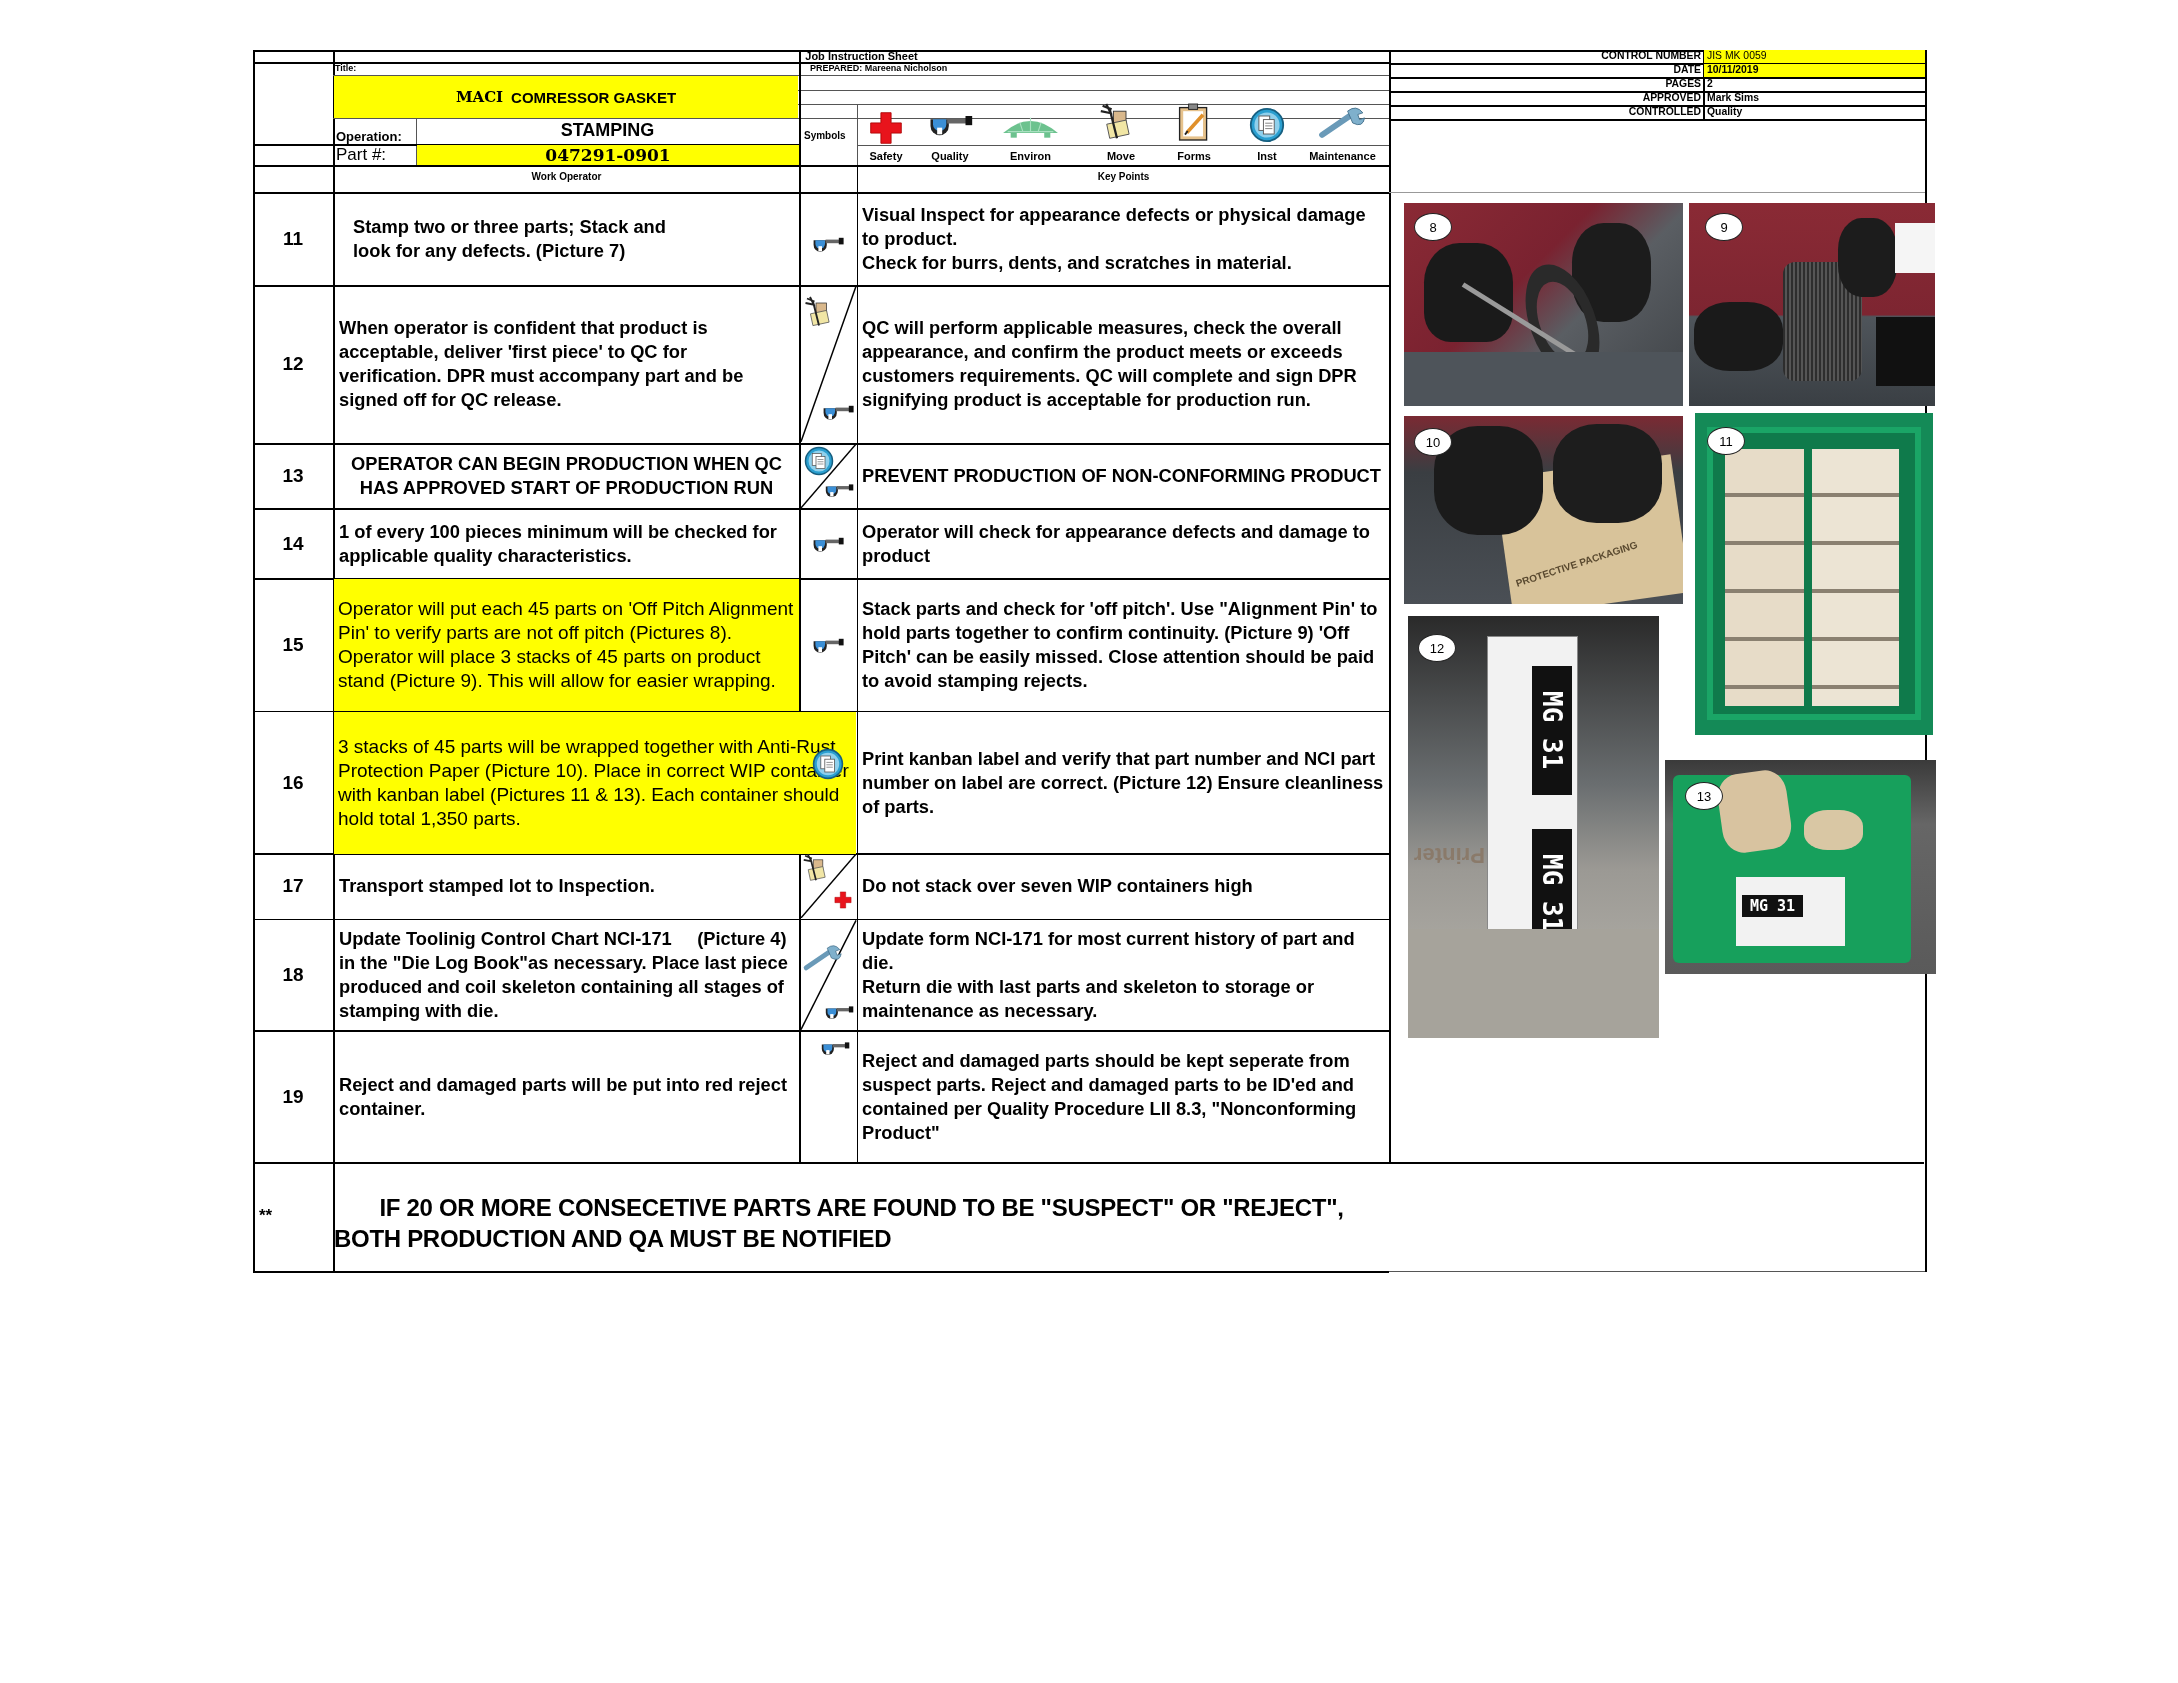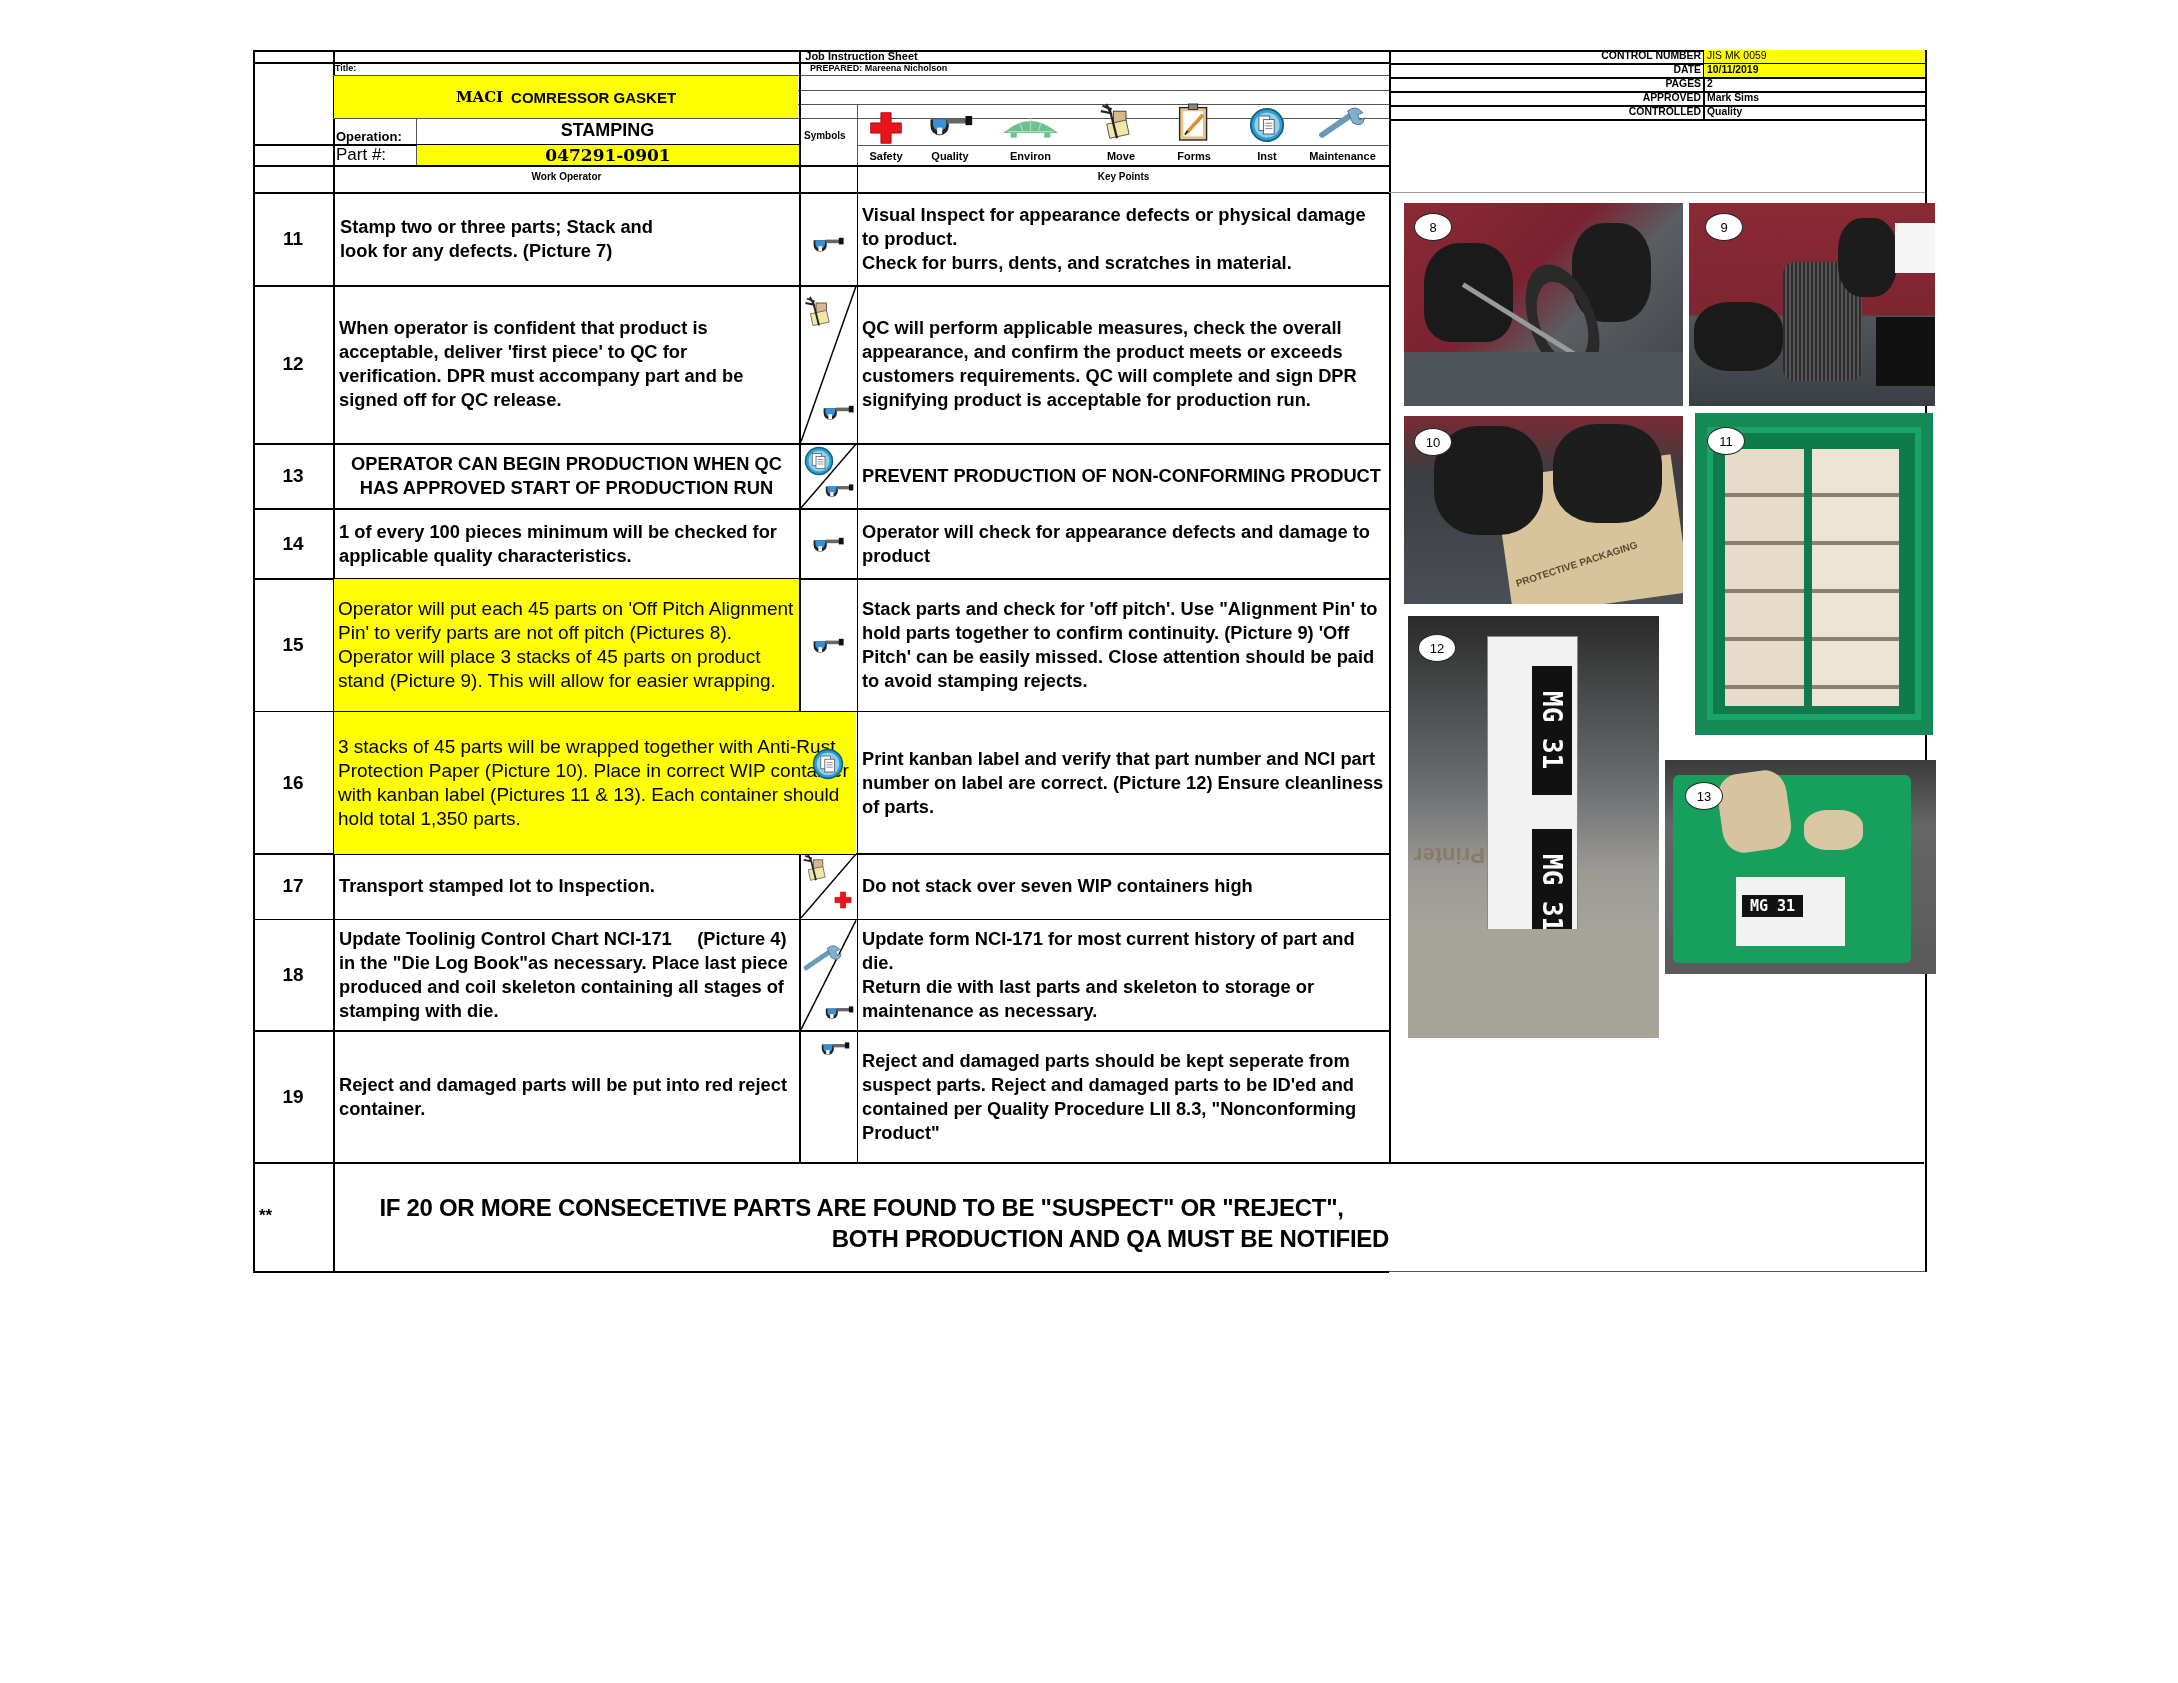--- a/index.html
+++ b/index.html
@@ -181,21 +181,21 @@
 <div class="hline" style="left:253px; top:711px; width:1136px; border-top-width:1px;"></div>
 <div class="hline" style="left:253px; top:853px; width:1136px;"></div>
 <div class="hline" style="left:253px; top:919px; width:1136px; border-top-width:1px;"></div>
 <div class="hline" style="left:253px; top:1030px; width:1136px;"></div>
 <div class="hline" style="left:253px; top:1162px; width:1671px;"></div>
 <div class="hline" style="left:253px; top:1271px; width:1136px;"></div>
 <div class="hline thin" style="left:1389px; top:1271px; width:536px;"></div>
 
 <div>
   <div class="cell num" style="left:254px; top:193px; width:78px; height:92px;">11</div>
-  <div class="cell proc" style="left:320px; top:193px; width:377px; height:92px;padding-left:20px;">Stamp two or three parts; Stack and look for any defects. (Picture 7)</div>
+  <div class="cell proc" style="left:333px; top:193px; width:377px; height:92px;padding-left:20px;">Stamp two or three parts; Stack and look for any defects. (Picture 7)</div>
   <svg class="abs" style="left:810px; top:233px;" width="36" height="24" viewBox="0 0 36 24">
       <use href="#ic-micro"></use>
     </svg>
   <div class="cell key" style="left:858px; top:193px; width:531px; height:92px;">
       <span style="white-space:pre-line;">Visual Inspect for appearance defects or physical damage to product.
 Check for burrs, dents, and scratches in material.</span>
     </div>
 </div>
 
 <div>
@@ -293,21 +293,21 @@
   <div class="cell proc" style="left:335px; top:1031px; width:463px; height:132px;">Reject and damaged parts will be put into red reject container.</div>
   <svg class="abs" style="left:818px; top:1038px;" width="34" height="22" viewBox="0 0 34 22">
       <use href="#ic-micro"></use>
     </svg>
   <div class="cell key" style="left:858px; top:1031px; width:531px; height:132px;">Reject and damaged parts should be kept seperate from suspect parts.  Reject and damaged parts to be ID'ed and contained per Quality Procedure LII 8.3, "Nonconforming Product"</div>
 </div>
 
 <div>
   <div class="abs" style="left:259px; top:1206px; font-size:17px; font-weight:bold;">**</div>
   <div class="abs" style="left:334px; top:1194px; width:1055px; text-align:center; font-size:24px; font-weight:bold; letter-spacing:-0.3px;">IF 20 OR MORE CONSECETIVE PARTS ARE FOUND TO BE "SUSPECT" OR "REJECT",</div>
-  <div class="abs" style="left:334px; top:1225px; width:1055px; text-align:right; font-size:24px; font-weight:bold; letter-spacing:-0.3px;padding-left:48px;">BOTH PRODUCTION AND QA MUST BE NOTIFIED</div>
+  <div class="abs" style="left:334px; top:1225px; width:1055px; text-align:left; font-size:24px; font-weight:bold; letter-spacing:-0.3px;">BOTH PRODUCTION AND QA MUST BE NOTIFIED</div>
 </div>
 
 <div class="photo" style="left:1404px; top:203px; width:279px; height:203px; background:linear-gradient(135deg,#8a2a35 0%,#7a2230 40%,#5a5e63 60%,#3e4246 100%);">
   <div style="position:absolute; left:20px; top:40px; width:89px; height:99px; background:#1a1a1a; border-radius:40% 40% 30% 30%;"></div>
   <div style="position:absolute; left:168px; top:20px; width:79px; height:99px; background:#1c1c1c; border-radius:40%;"></div>
   <div style="position:absolute; left:99px; top:59px; width:119px; height:119px; border:18px solid #2a2a2a; border-radius:50%; box-sizing:border-box; transform:rotate(-20deg) scaleX(0.55);"></div>
   <div style="position:absolute; left:59px; top:79px; width:218px; height:5px; background:#9a9a9a; transform:rotate(32deg); transform-origin:left center;"></div>
   <div style="position:absolute; left:0; bottom:0; width:279px; height:54px; background:#4e545a;"></div>
   <div class="badge" style="left:10px; top:10px;">8</div>
 </div>

